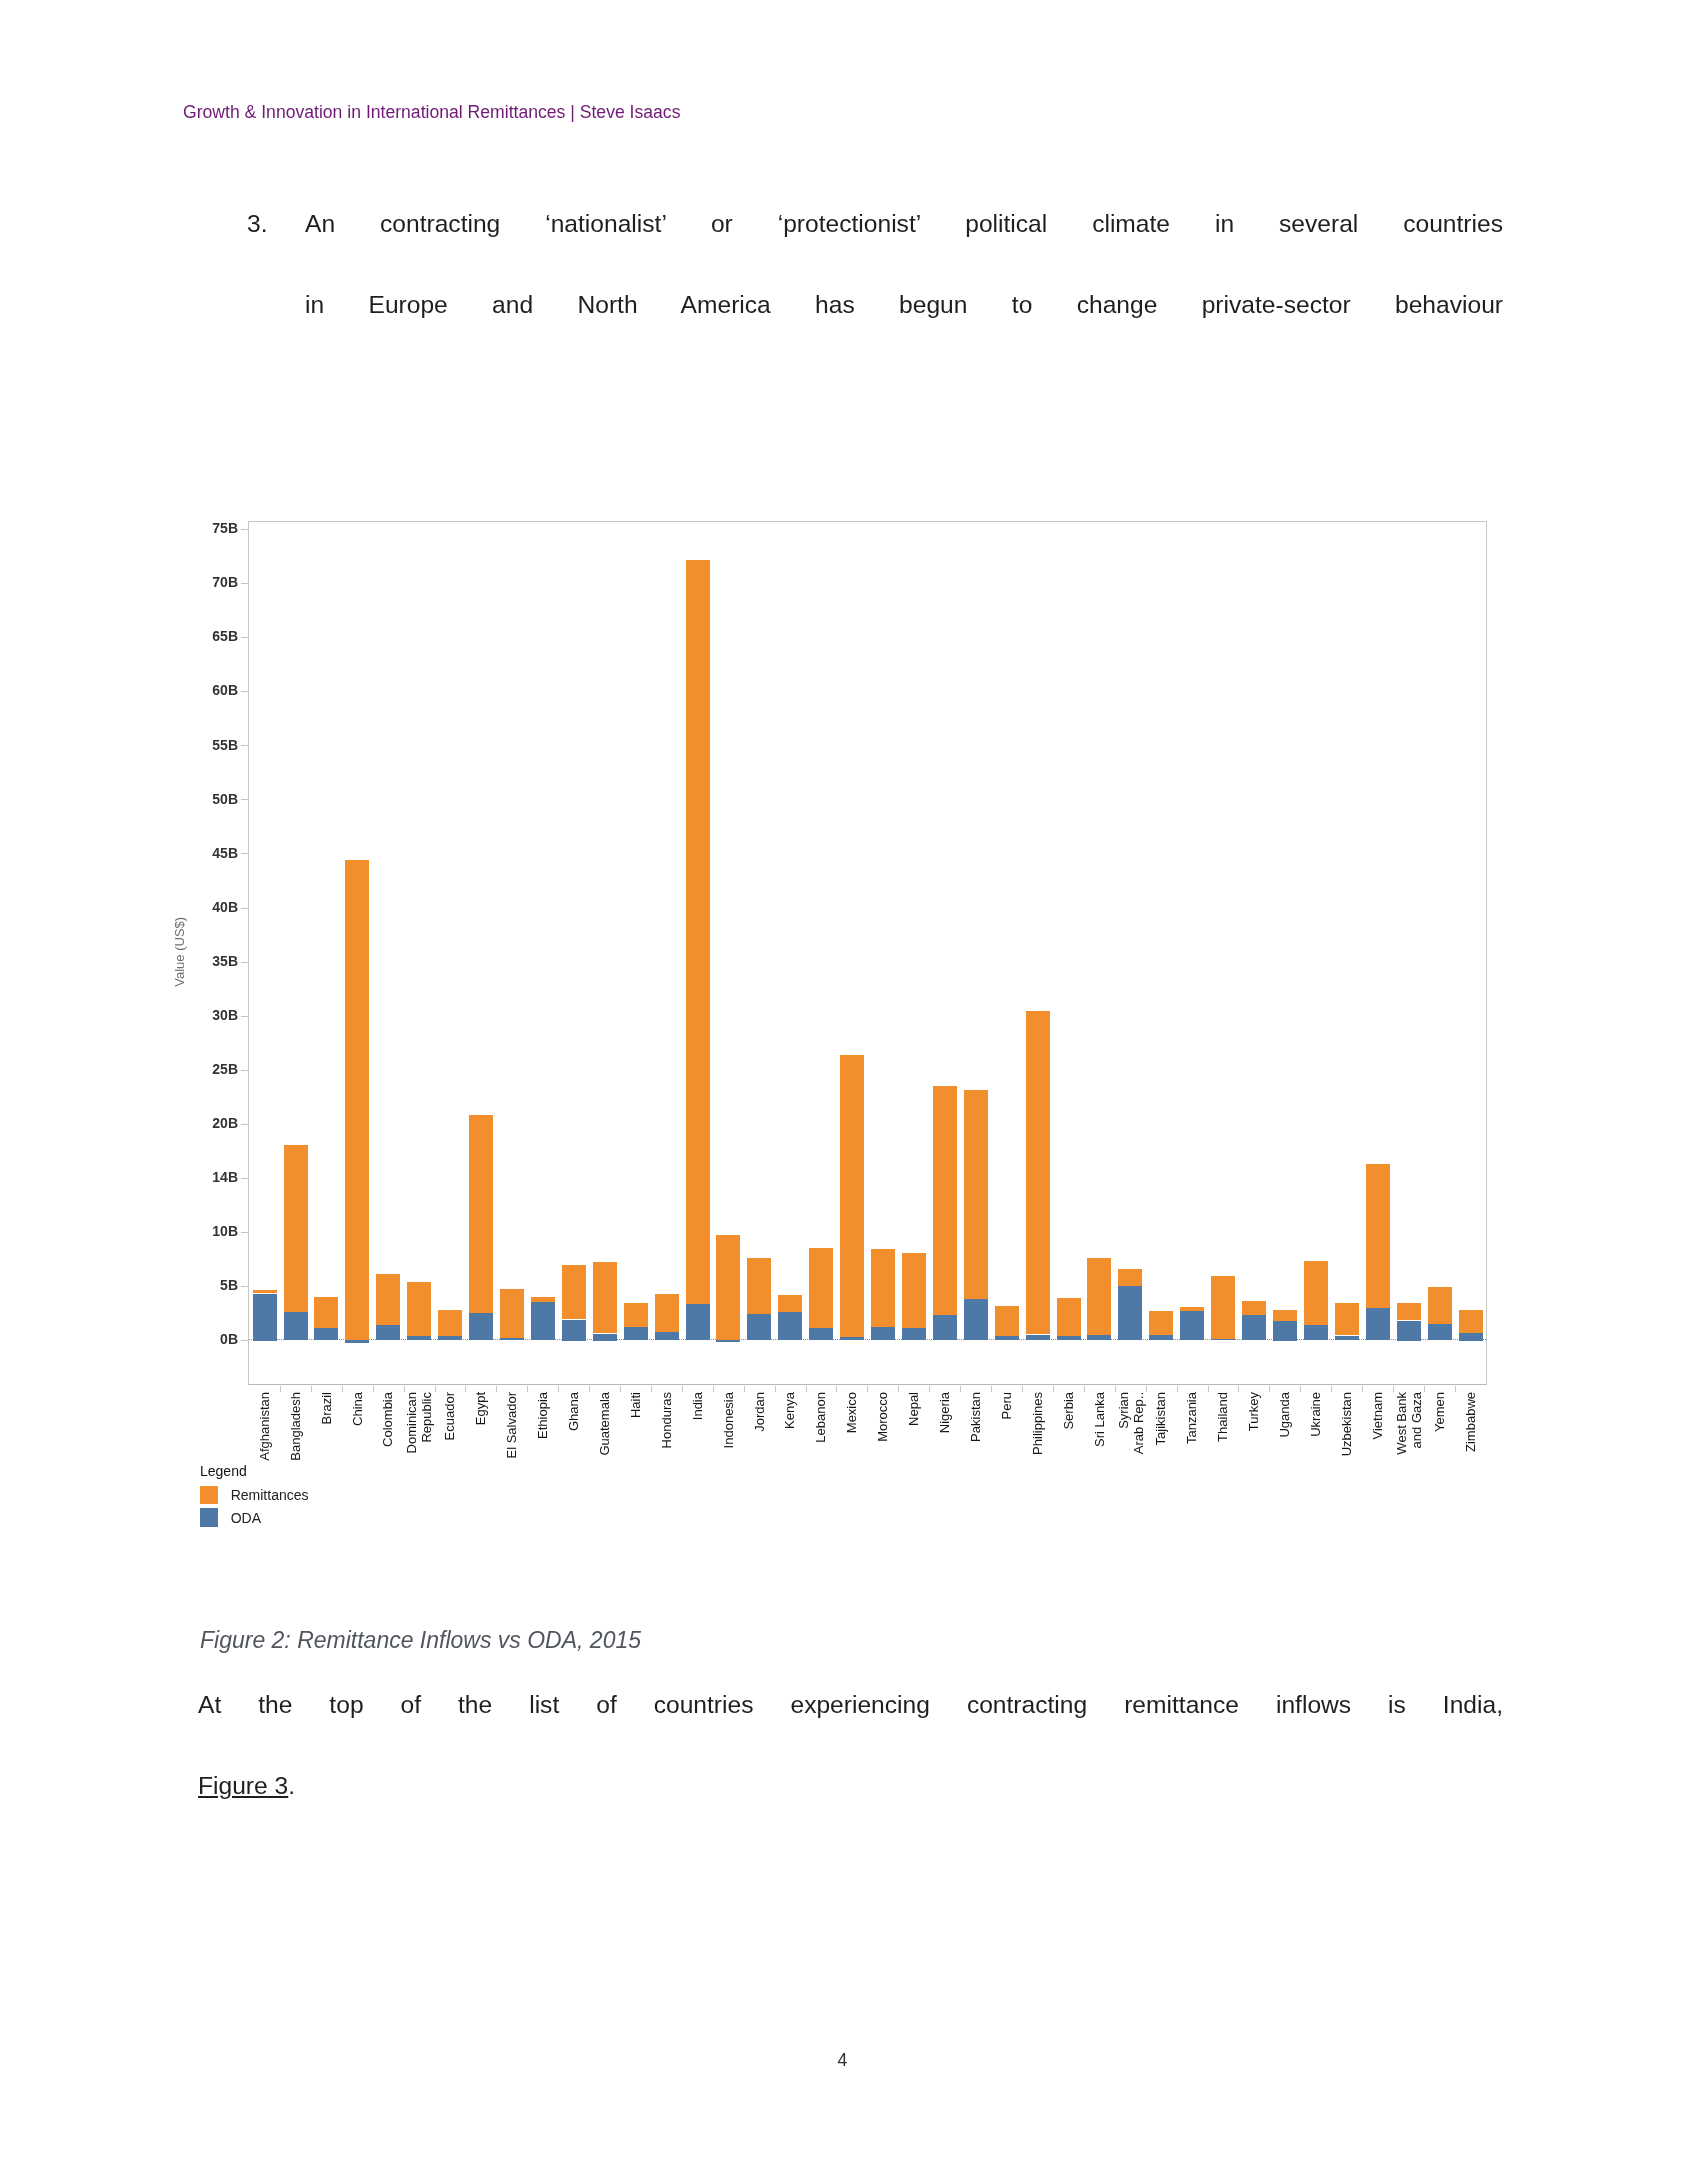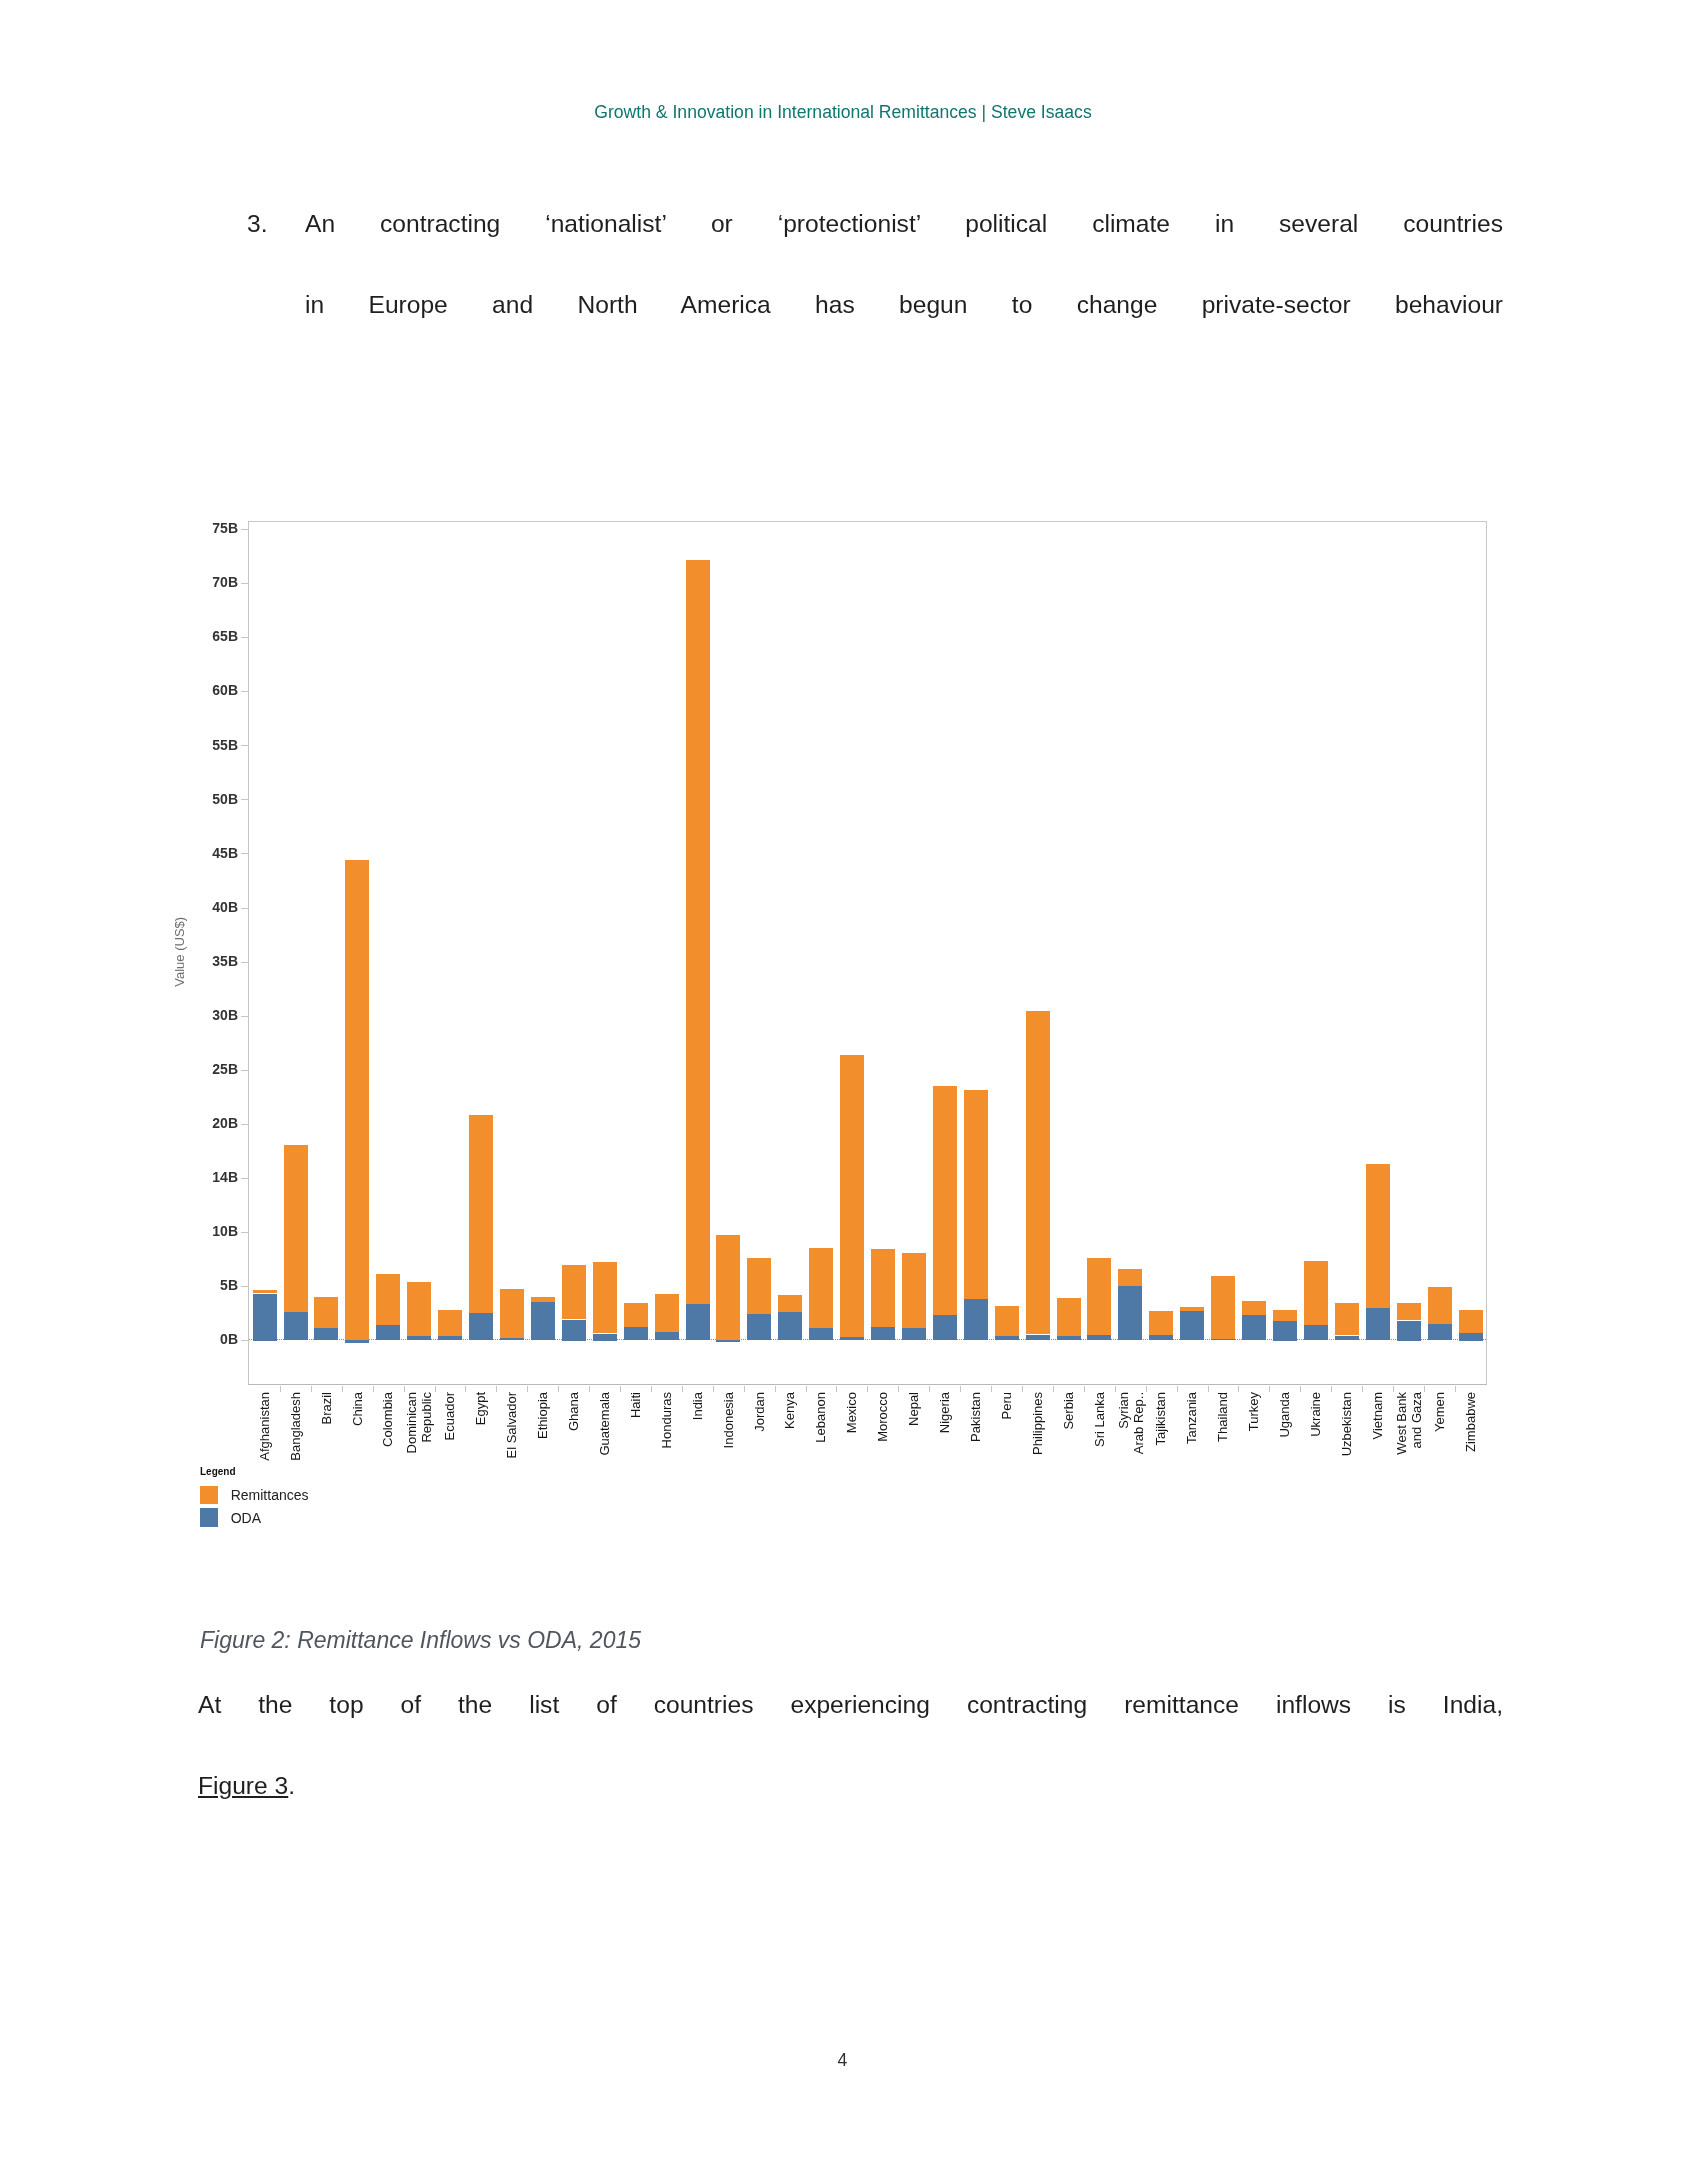--- a/index.html
+++ b/index.html
@@ -1,21 +1,21 @@
 <!DOCTYPE html>
 <html style="font-size:14px"><head>
 <meta charset="utf-8">
 <style>
   html,body{margin:0;padding:0;background:#ffffff;}
   #page{position:relative;width:1685px;height:2181px;background:#ffffff;overflow:hidden;
         font-family:"Liberation Sans", sans-serif;color:#1f1f1f;}
 
   
-  #header{position:absolute;top:100px;left:183px;width:1320px;text-align:center;
-          font-size:17.6px;line-height:24.6px;color:#0f766e;}
+  #header{position:absolute;top:100px;left:183px;width:1320px;text-align:left;
+          font-size:17.6px;line-height:24.6px;color:#701a75;}
 
   
   #list-item{position:absolute;left:247px;top:183px;width:1256px;}
   #list-item .num{position:absolute;left:0;top:0;height:81px;line-height:81px;font-size:24.6px;}
   #list-item .lines{margin-left:58px;}
   .pline{height:81px;line-height:81px;font-size:24.6px;white-space:normal;}
   .pline.just{text-align:justify;text-align-last:justify;}
 
   
   #plot{position:absolute;left:248px;top:521px;width:1237px;height:862px;
@@ -30,21 +30,21 @@
   .xlab>div{width:132px;height:33px;transform-origin:0 0;
             transform:translateY(132px) rotate(-90deg);
             display:flex;flex-direction:column;justify-content:center;}
   .xlab span{display:block;width:100%;text-align:right;font-size:13px;line-height:15px;
              color:#161616;white-space:pre-line;}
   #ylabel{position:absolute;left:49px;top:943px;width:263px;height:17.6px;
           transform:rotate(-90deg);text-align:center;font-size:13px;color:#6e6e6e;}
 
   
   #legend{position:absolute;left:200px;top:1462px;}
-  #legend .ltitle{font-size:10px;font-weight:bold;color:#111111;line-height:19.3px;}
+  #legend .ltitle{font-size:14px;font-weight:normal;color:#111111;line-height:19.3px;}
   .lrow{display:flex;align-items:center;margin-top:4.4px;}
   .swatch{width:18.4px;height:18.4px;margin-right:12.3px;}
   .lrow span.ltext{font-size:14px;color:#222222;}
 
   
   #caption{position:absolute;left:200px;top:1627px;font-size:23px;font-style:italic;
            color:#51565e;}
 
   
   #para2{position:absolute;left:198px;top:1664px;width:1305px;}

